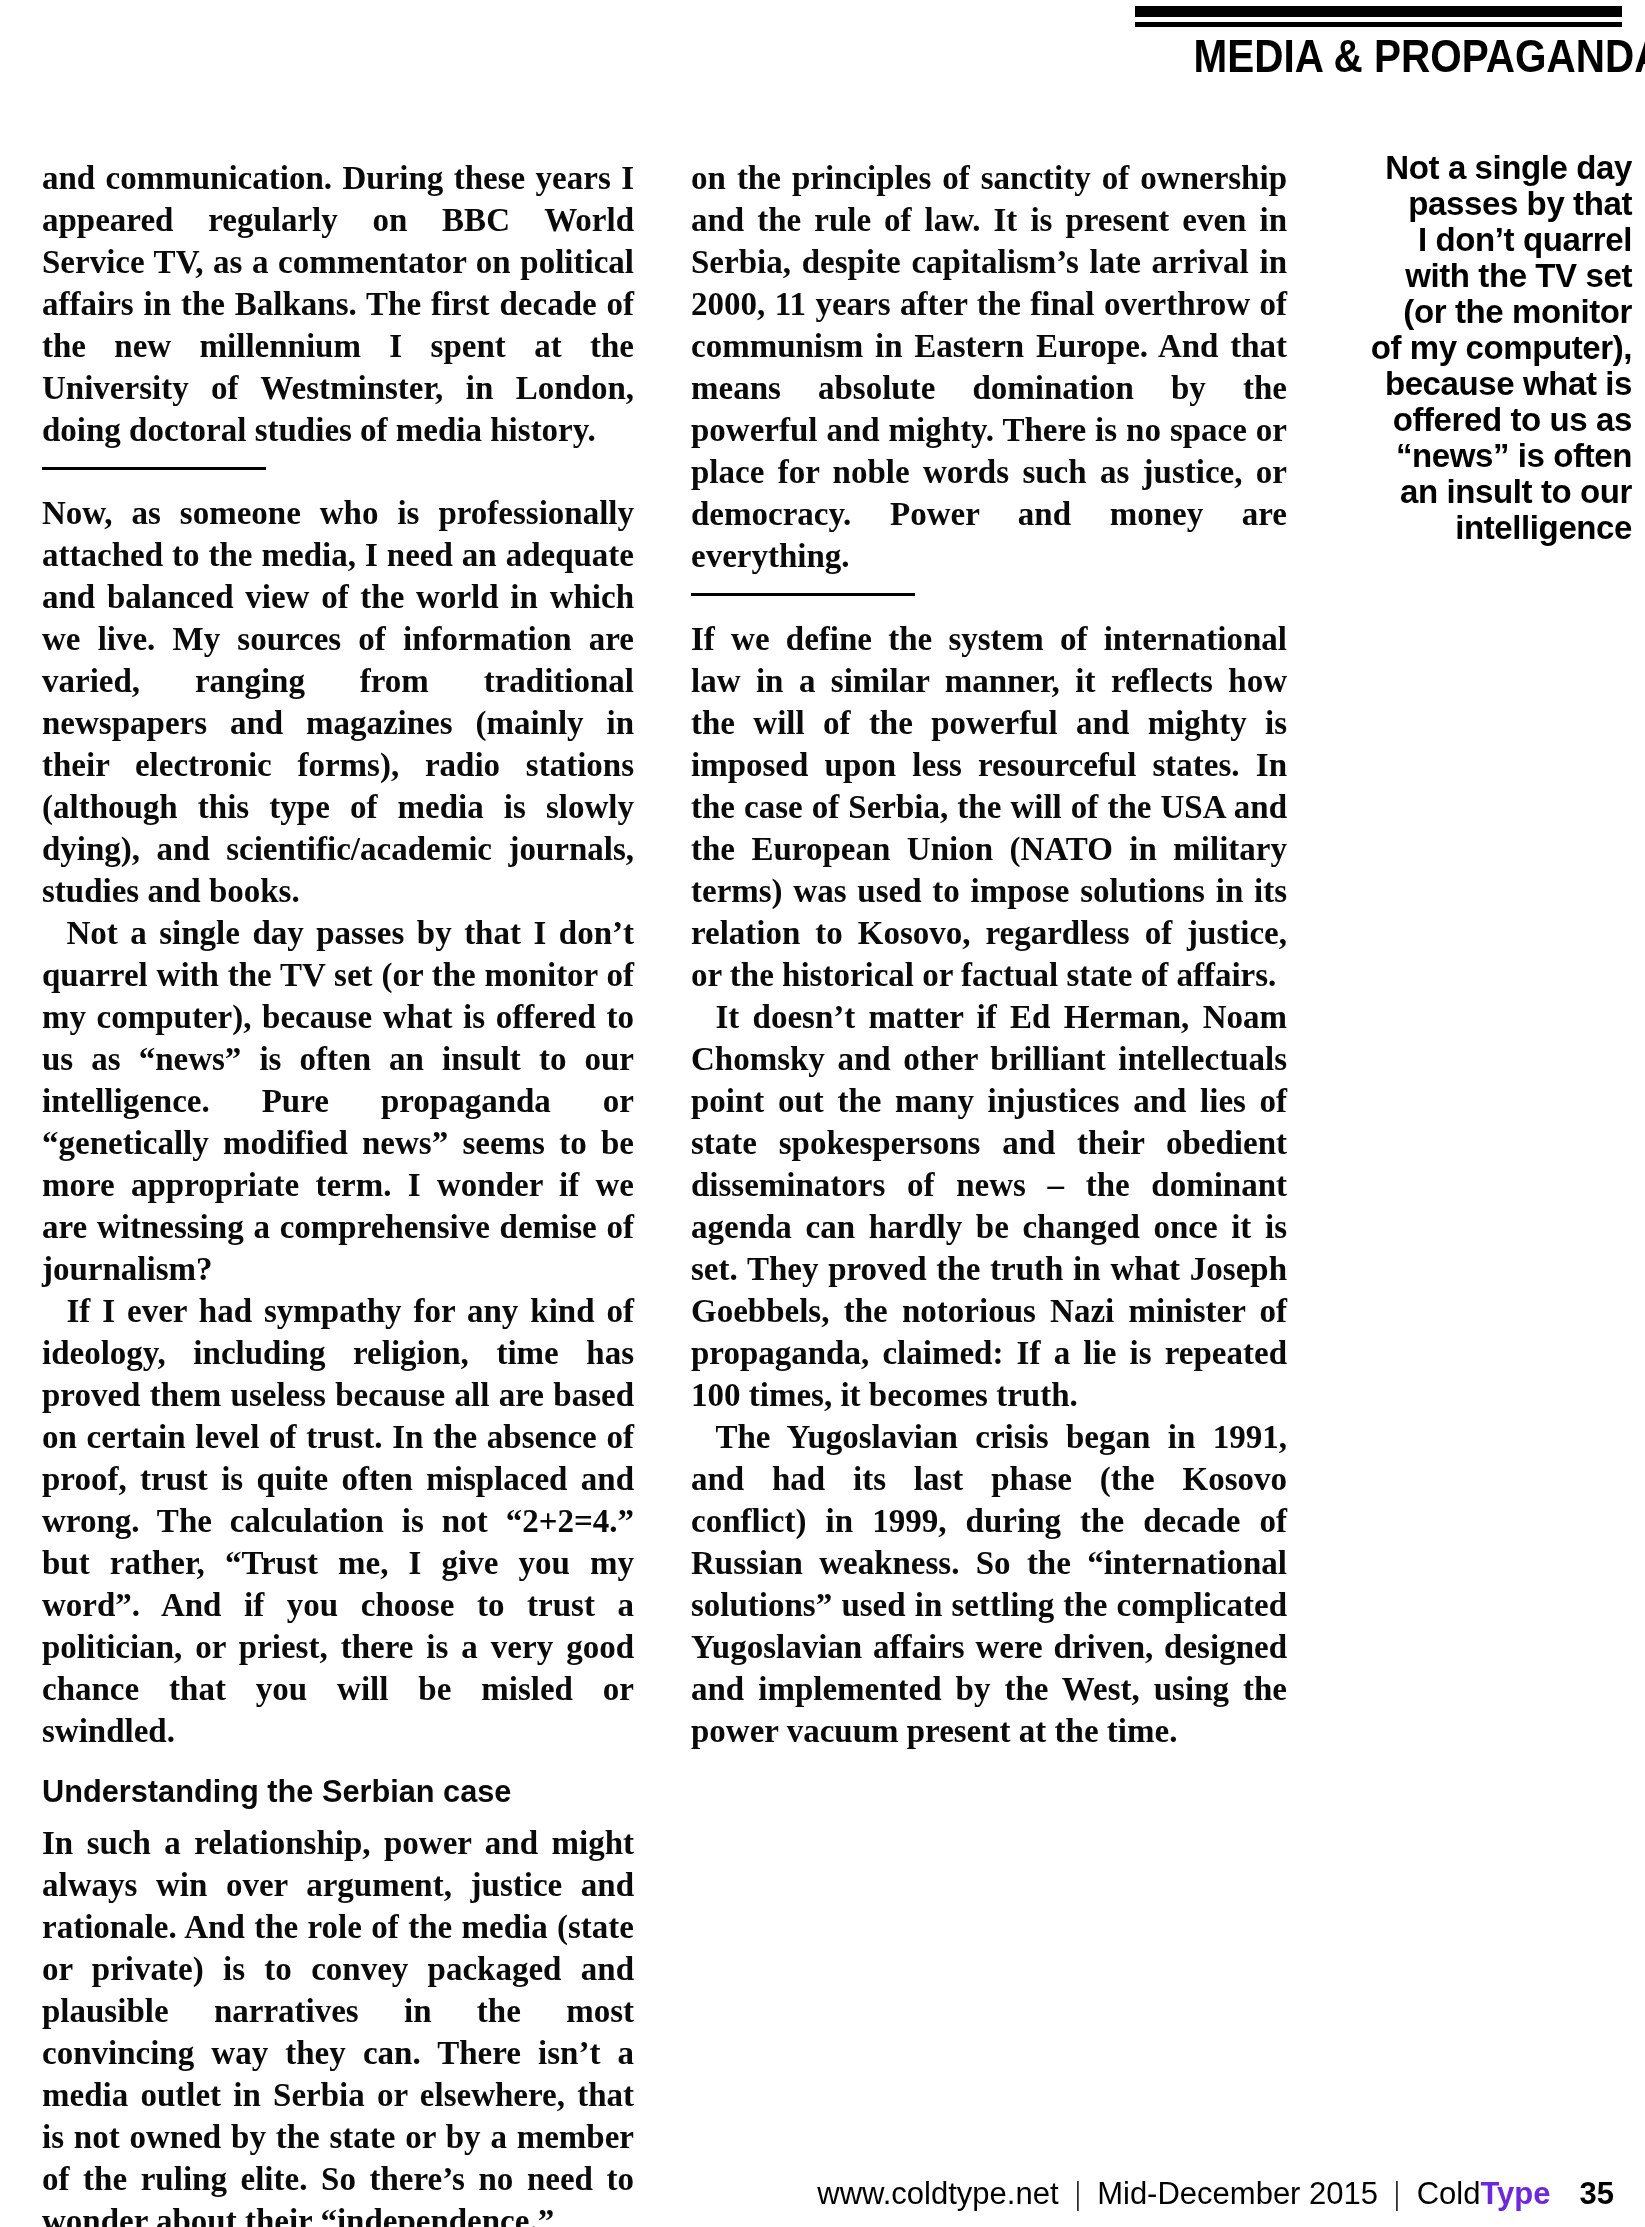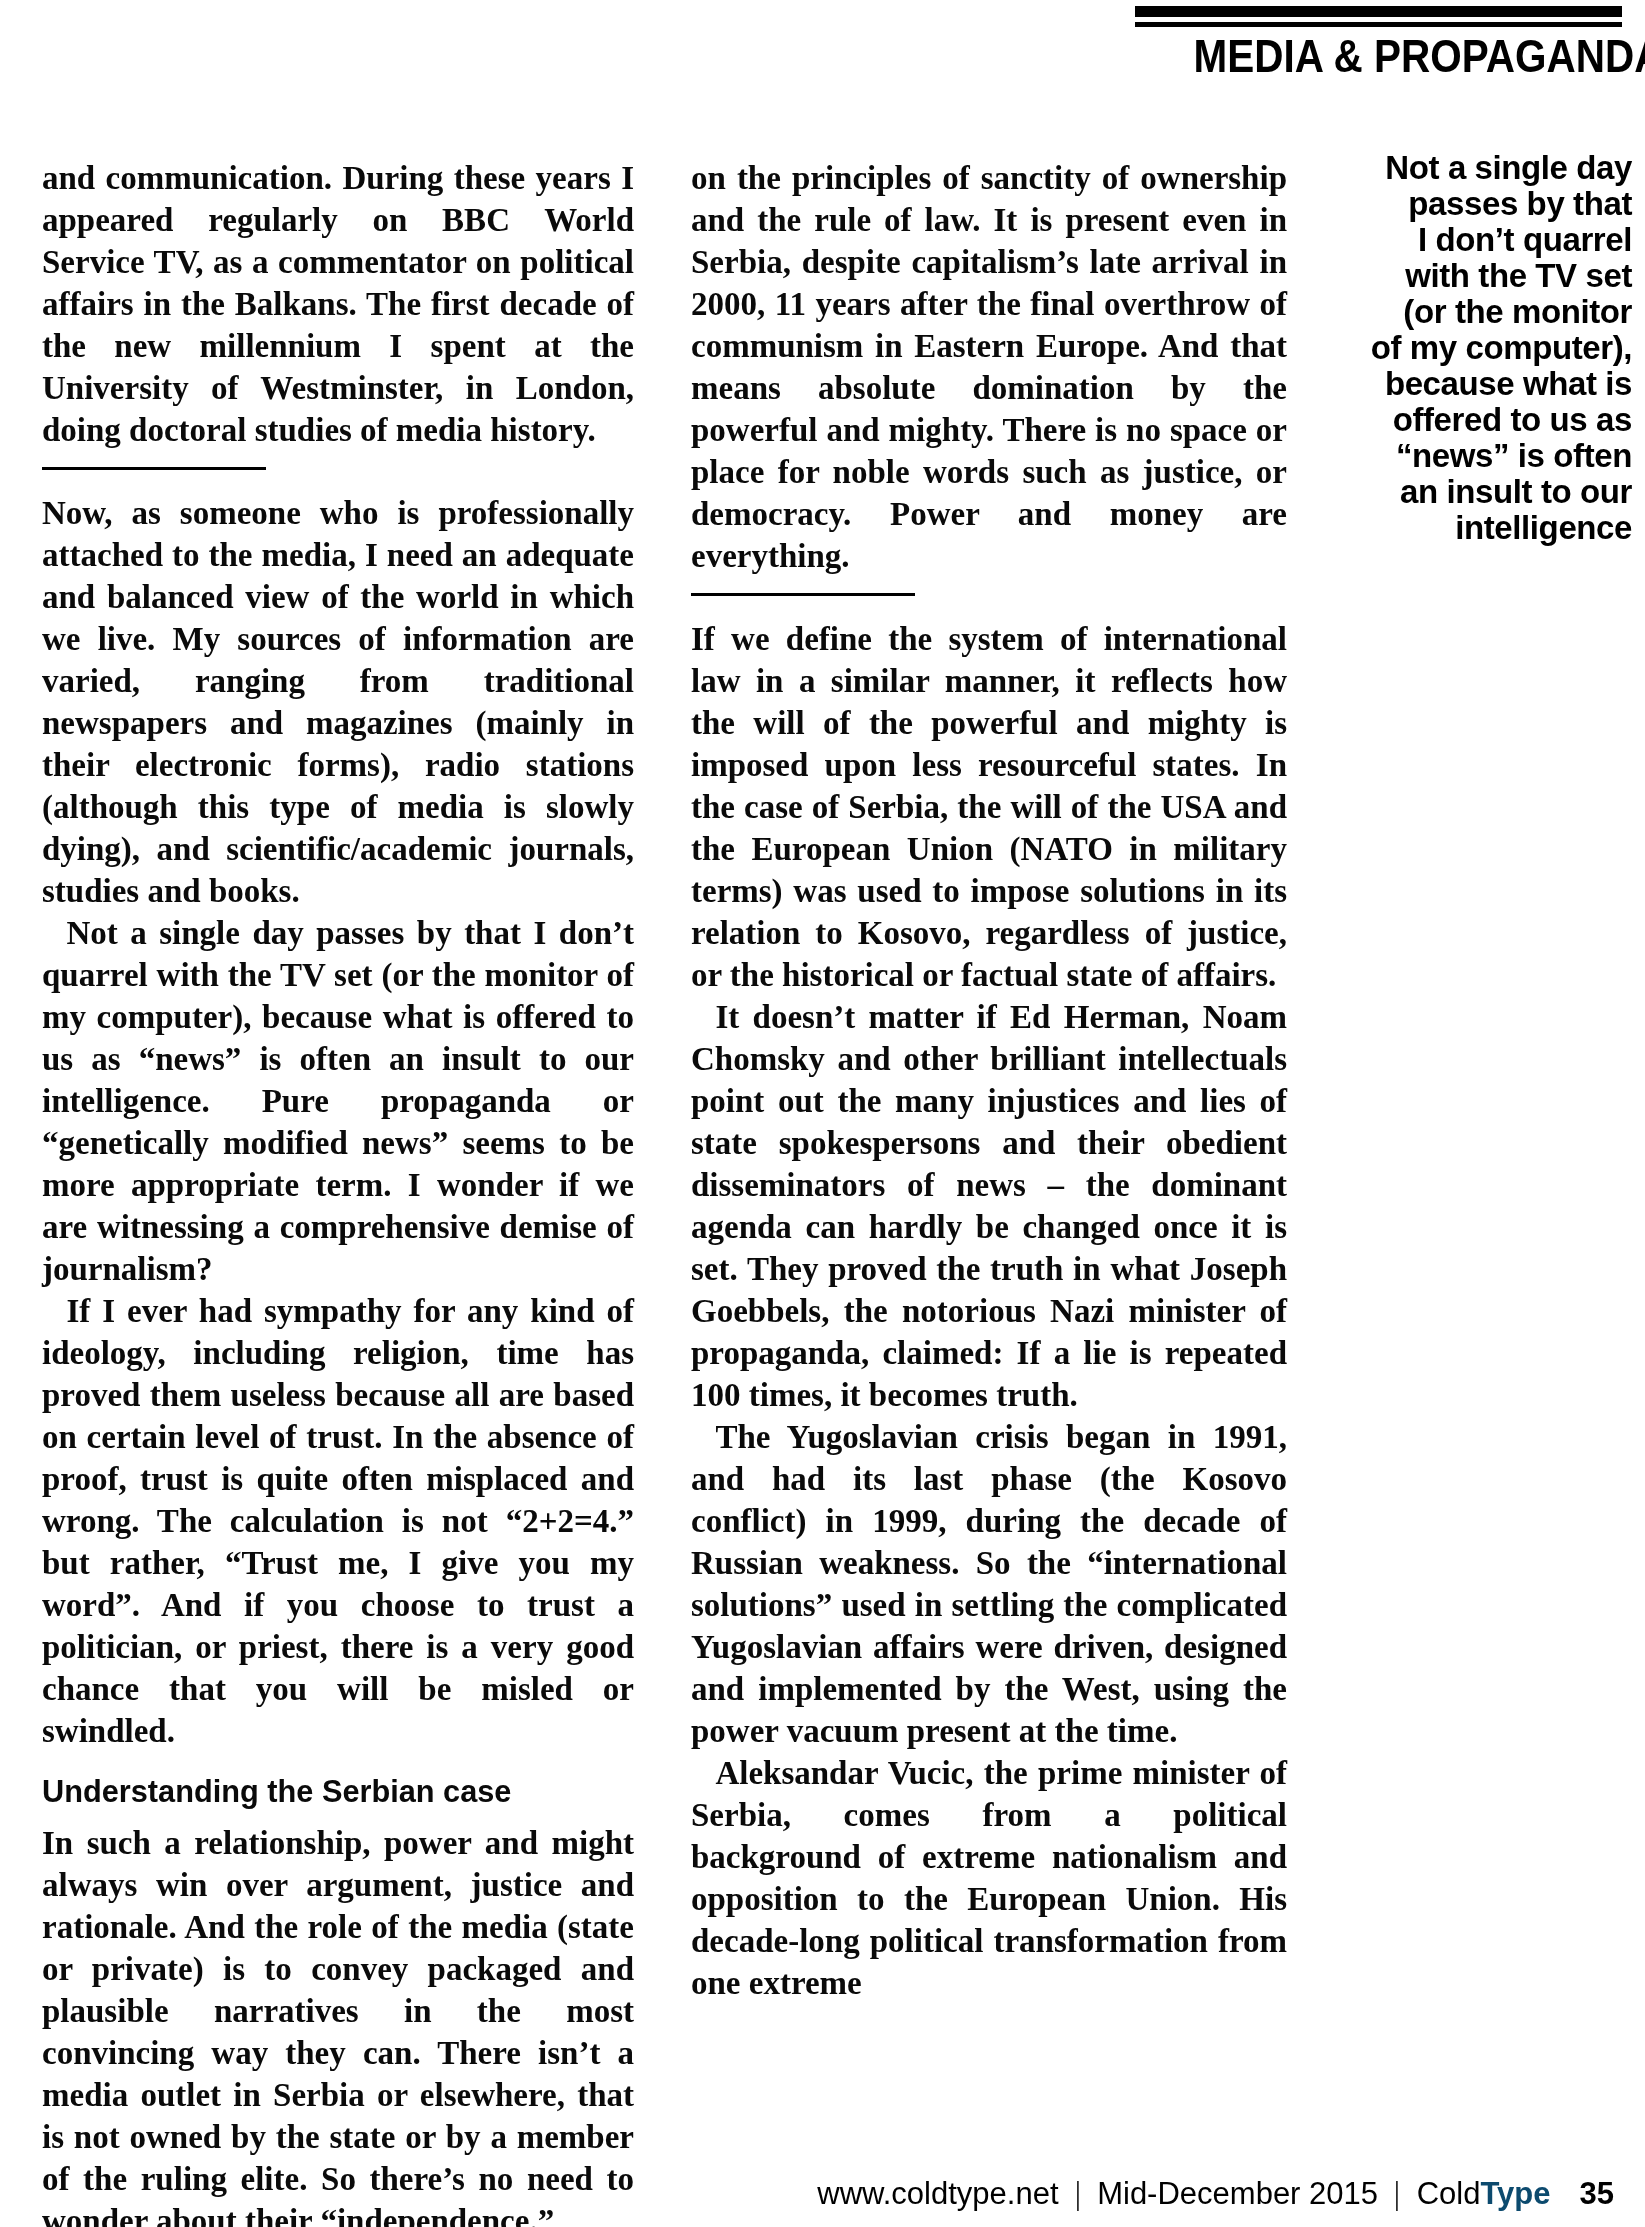--- a/index.html
+++ b/index.html
@@ -65,21 +65,21 @@
 
   
   .pagefooter {
     position:absolute; right:31px; bottom:13.7px;
     font:400 31px/38px "Liberation Sans", sans-serif;
     white-space:nowrap; text-align:right;
     color:#000;
   }
   .pagefooter .sep { display:inline-block; margin:0 15.3px; font-weight:300; transform:scaleX(0.6); }
   .pagefooter .brand-cold { font-weight:400; }
-  .pagefooter .brand-type { font-weight:700; color:#0c4a6e; }
+  .pagefooter .brand-type { font-weight:700; color:#6d28d9; }
   .pagefooter .pagenum { font-weight:700; margin-left:29px; }
 </style>
 </head>
 <body>
 
 <div class="page">
 
   <header class="masthead">
     <div class="bar-thick"></div>
     <div class="bar-thin"></div>
@@ -96,21 +96,20 @@
     <p class="body">In such a relationship, power and might always win over argument, justice and rationale. And the role of the media (state or private) is to convey packaged and plausible narratives in the most convincing way they can. There isn’t a media outlet in Serbia or elsewhere, that is not owned by the state or by a member of the ruling elite. So there’s no need to wonder about their “independence.”</p>
     <p class="body indent">Contemporary capitalist society is based</p>
   </section>
 
   <section class="col col-mid">
     <p class="body">on the principles of sanctity of ownership and the rule of law. It is present even in Serbia, despite capitalism’s late arrival in 2000, 11 years after the final overthrow of communism in Eastern Europe. And that means absolute domination by the powerful and mighty. There is no space or place for noble words such as justice, or democracy. Power and money are everything.</p>
     <div class="rule"></div>
     <p class="body">If we define the system of international law in a similar manner, it reflects how the will of the powerful and mighty is imposed upon less resourceful states. In the case of Serbia, the will of the USA and the European Union (NATO in military terms) was used to impose solutions in its relation to Kosovo, regardless of justice, or the historical or factual state of affairs.</p>
     <p class="body indent">It doesn’t matter if Ed Herman, Noam Chomsky and other brilliant intellectuals point out the many injustices and lies of state spokespersons and their obedient disseminators of news – the dominant agenda can hardly be changed once it is set. They proved the truth in what Joseph Goebbels, the notorious Nazi minister of propaganda, claimed: If a lie is repeated 100 times, it becomes truth.</p>
     <p class="body indent">The Yugoslavian crisis began in 1991, and had its last phase (the Kosovo conflict) in 1999, during the decade of Russian weakness. So the “international solutions” used in settling the complicated Yugoslavian affairs were driven, designed and implemented by the West, using the power vacuum present at the time.</p>
-    <p class="body indent">Aleksandar Vucic, the prime minister of Serbia, comes from a political background of extreme nationalism and opposition to the European Union. His decade-long political transformation from one extreme</p>
   </section>
 
   <aside class="pullquote">Not a single day
 passes by that
 I don’t quarrel
 with the TV set
 (or the monitor
 of my computer),
 because what is
 offered to us as

